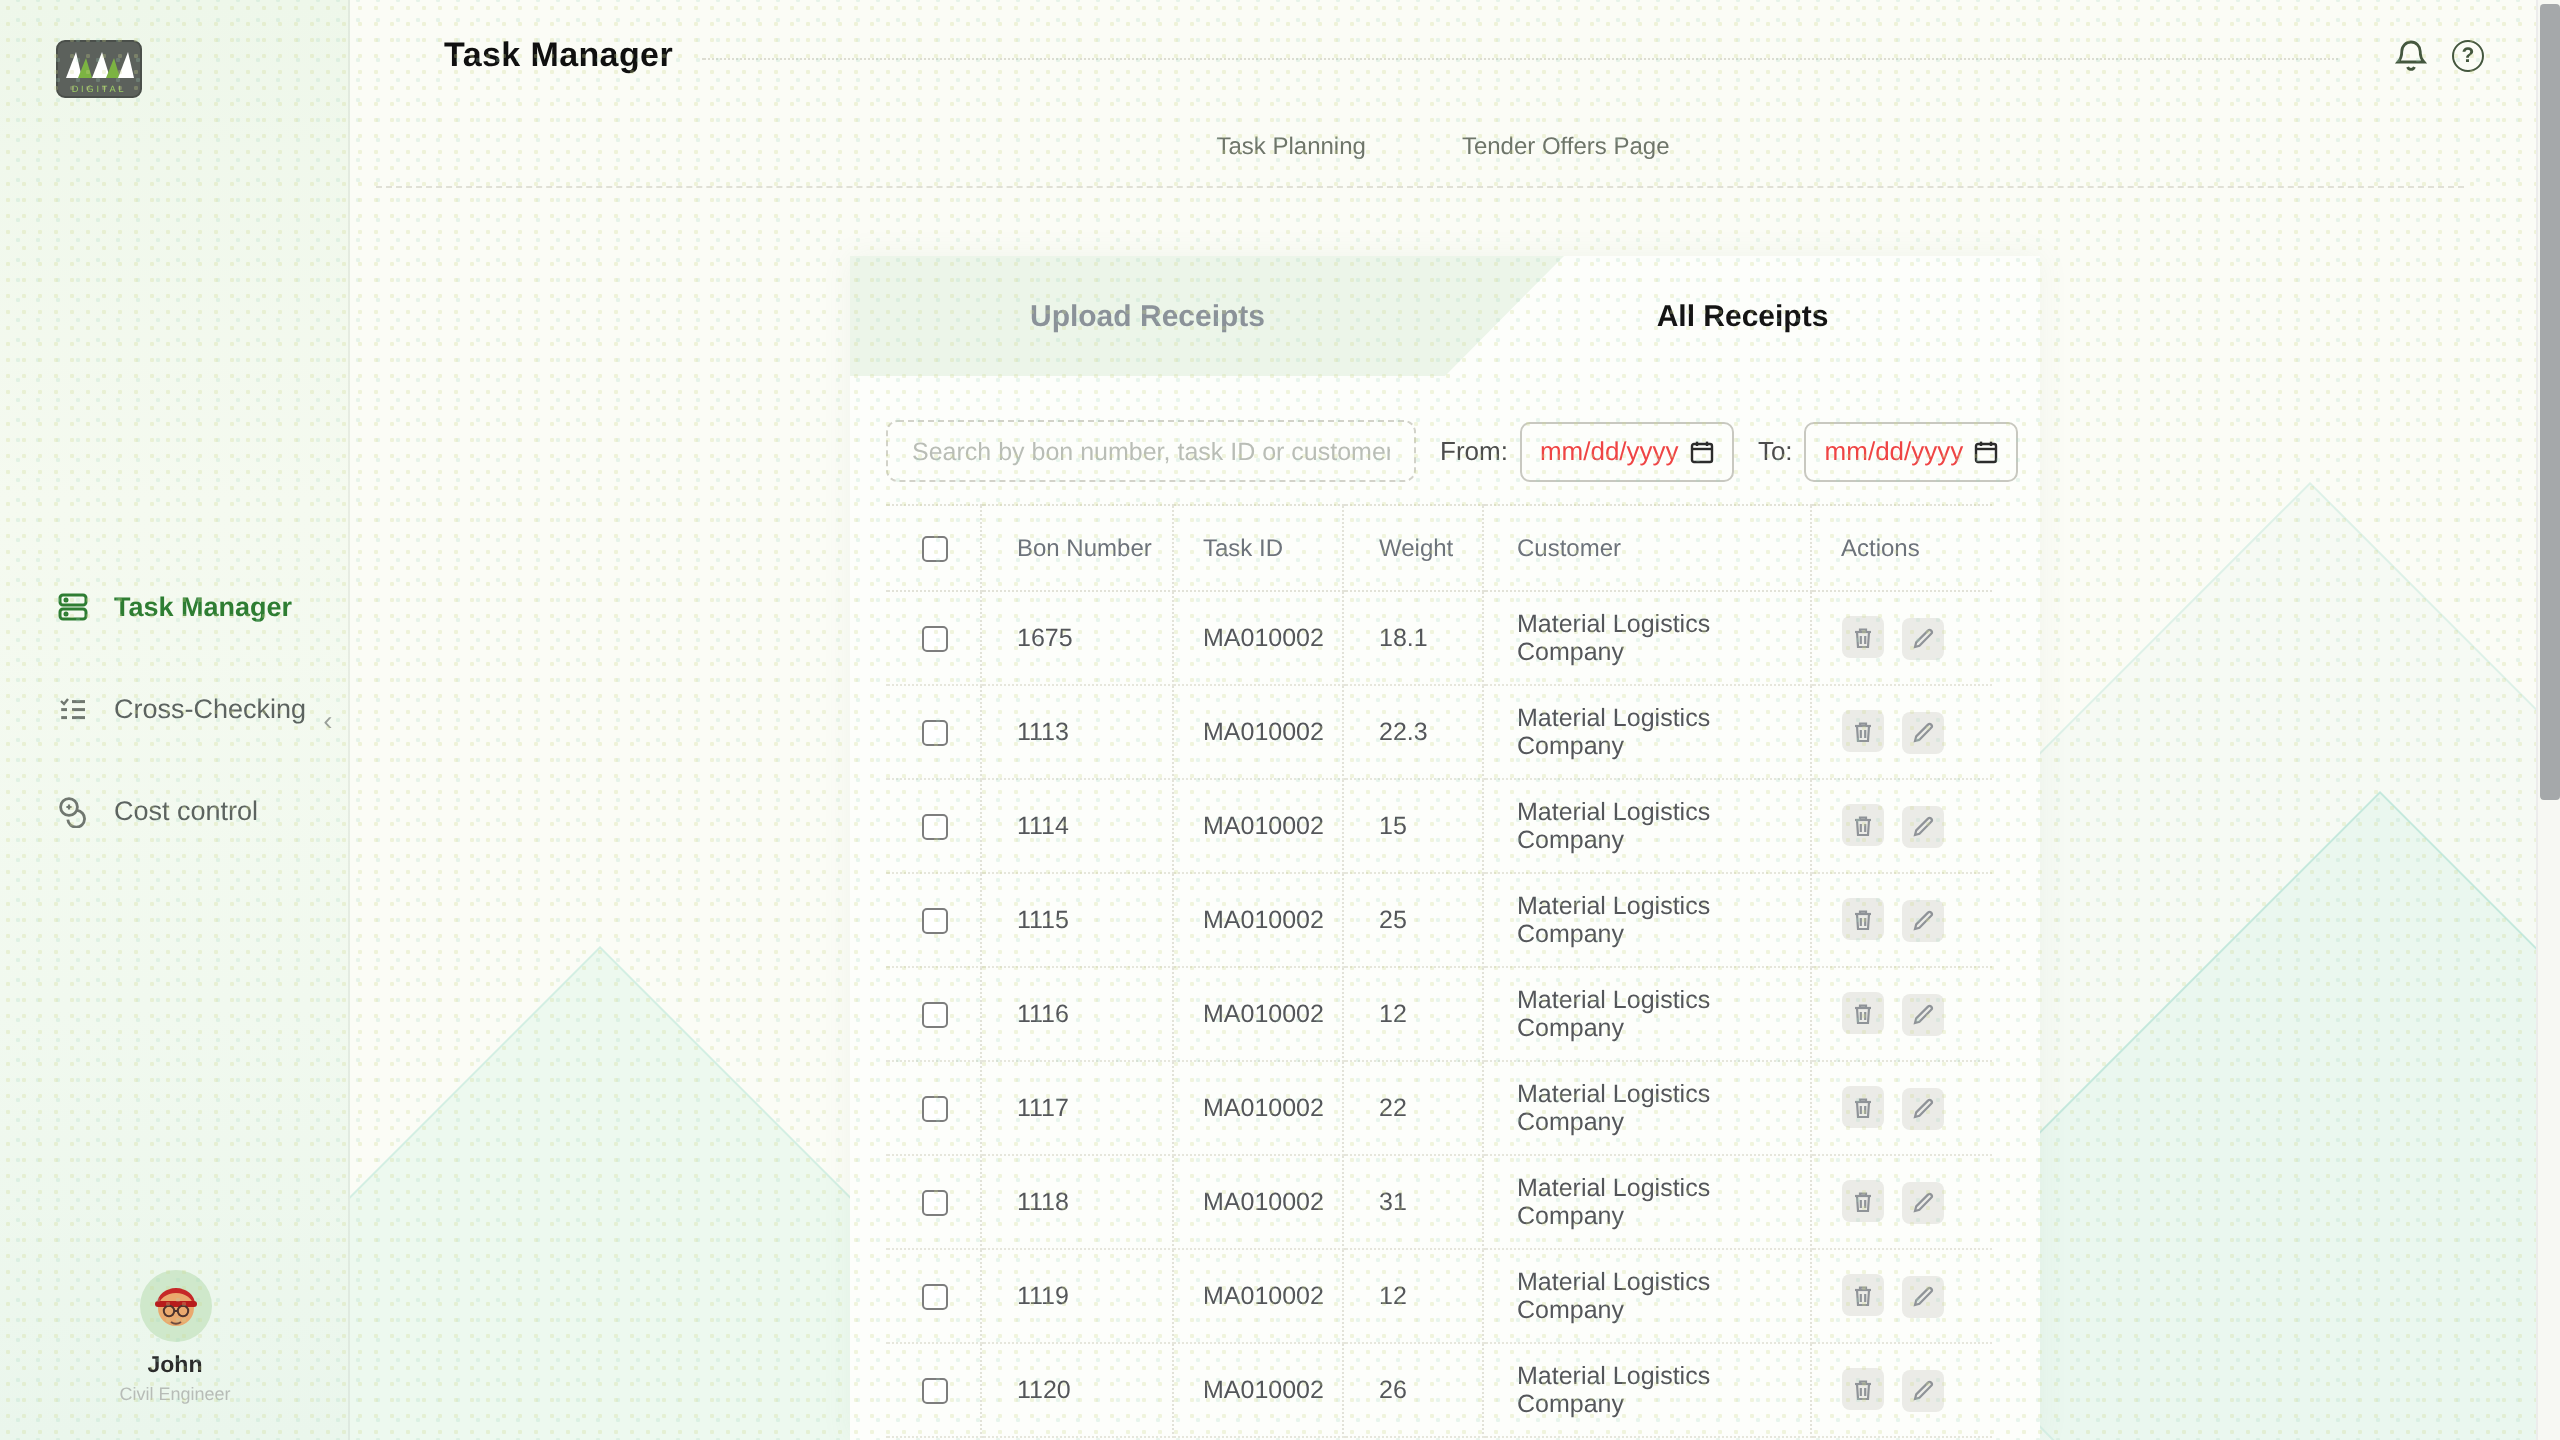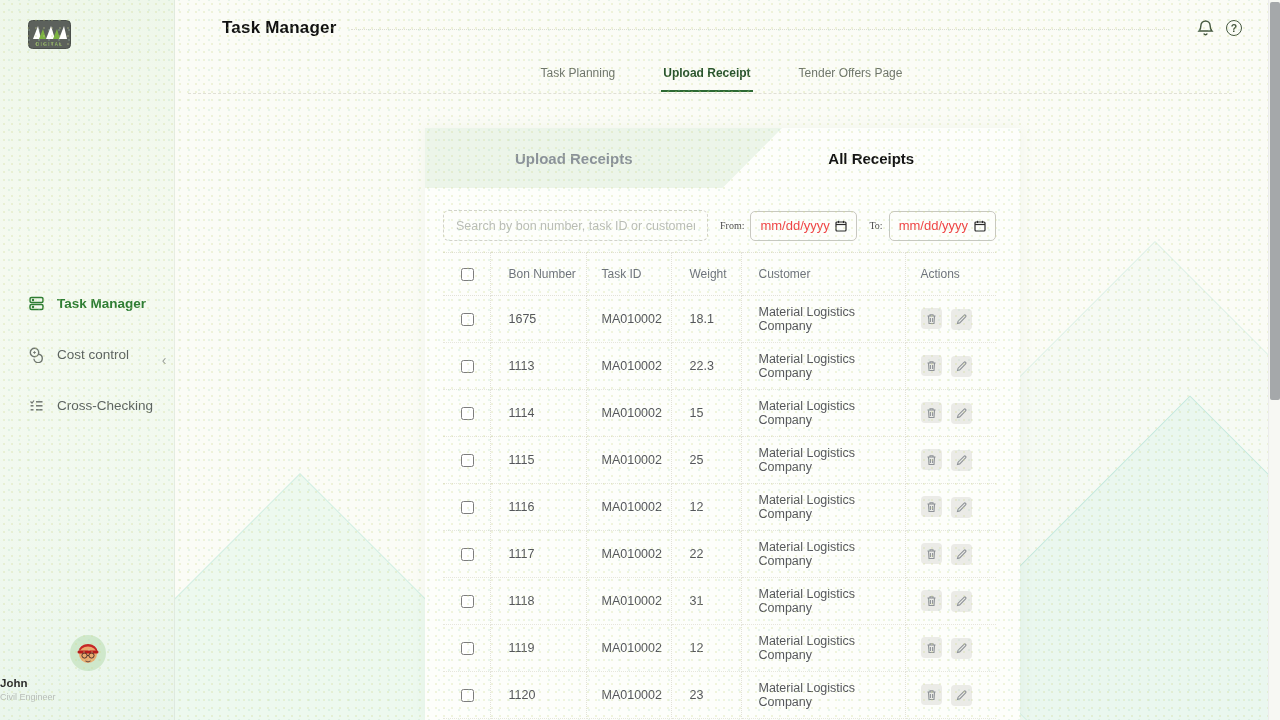--- a/index.html
+++ b/index.html
@@ -33,21 +33,21 @@
   }
   .logo { position:absolute; left:28px; top:20px; width:43px; height:32px; cursor:pointer; }
   .logo svg { display:block; }
   .nav { position:absolute; left:0; top:278px; width:100%; }
   .nav-item { display:flex; align-items:center; height:51px; padding-left:28px; cursor:pointer;
               color:#5c6360; font-size:13.5px; }
   .nav-item .nicon { width:17px; height:17px; margin-right:12px; flex:0 0 17px; }
   .nav-item.active { color:#2e7d32; font-weight:bold; }
   .collapse-handle { position:absolute; left:156px; top:350px; width:16px; height:20px;
                      color:#9aa09a; font-size:14px; line-height:20px; text-align:center; cursor:pointer; z-index:3; }
-  .user { position:absolute; left:0; bottom:18px; width:175px; cursor:pointer; }
+  .user { position:absolute; left:0; bottom:18px; width:175px; text-align:center; cursor:pointer; }
   .avatar { width:36px; height:36px; border-radius:50%; background:#cfe8cb; margin:0 auto 6px;
             display:flex; align-items:center; justify-content:center; overflow:hidden; }
   .user-name { font-size:11.5px; font-weight:bold; color:#2b2b2b; }
   .user-role { font-size:9px; color:#b7bcb7; margin-top:3px; }
 
   
   .main { position:absolute; left:175px; top:0; width:1093px; height:720px; z-index:1; }
 
   .header { position:absolute; left:0; top:0; width:100%; height:56px; display:flex; align-items:center; }
   .page-title { margin-left:47px; font-size:17px; font-weight:bold; color:#101010; letter-spacing:.2px; }
@@ -72,21 +72,21 @@
                      clip-path:polygon(0 0, 60% 0, 50% 100%, 0 100%); }
   .card-tab { position:absolute; top:0; height:60px; width:50%; display:flex; align-items:center;
               justify-content:center; font-size:15px; font-weight:bold; cursor:pointer; }
   .card-tab.left { left:0; color:#8b9299; }
   .card-tab.right { left:50%; color:#141414; }
 
   .filters { display:flex; align-items:center; margin:22px 0 0 18px; position:relative; z-index:1; }
   .search-input { width:265px; height:31px; border:1px dashed #d2d2c9; border-radius:6px; background:transparent;
                   padding:0 12px; font-size:12.5px; color:#444; font-family:"Liberation Sans",sans-serif; outline:none; }
   .search-input::placeholder { color:#b9bdb6; }
-  .flabel { font-size:10px; color:#4c4c4c; margin-left:12px;font-family:Liberation Serif, serif; }
+  .flabel { font-size:13px; color:#4c4c4c; margin-left:12px; }
   .datebox { display:flex; align-items:center; justify-content:space-between; width:107px; height:30px;
              border:1px solid #c8c8c0; border-radius:5px; margin-left:6px; padding:0 9px; cursor:pointer; background:#fdfefb; }
   .datebox .dval { font-size:13px; color:#ef4444; }
   .datebox svg { flex:0 0 12px; }
 
   
   .table-wrap { margin:11px 0 0 18px; width:553px; }
   table { border-collapse:collapse; width:553px; table-layout:fixed; }
   col.c-check { width:47px; } col.c-bon { width:96px; } col.c-task { width:85px; }
   col.c-weight { width:70px; } col.c-cust { width:164px; } col.c-act { width:91px; }
@@ -138,40 +138,40 @@
           <rect x="2" y="2.5" width="13" height="5" rx="1.5"></rect>
           <rect x="2" y="9.5" width="13" height="5" rx="1.5"></rect>
           <circle cx="5" cy="5" r="0.5" fill="#2e7d32"></circle>
           <circle cx="5" cy="12" r="0.5" fill="#2e7d32"></circle>
         </svg>
       </span>
       <span>Task Manager</span>
     </div>
     <div class="nav-item">
       <span class="nicon">
-        <svg width="17" height="17" viewBox="0 0 17 17" fill="none" stroke="#707770" stroke-width="1.4">
-          <circle cx="6.5" cy="6.5" r="4.2"></circle>
-          <path d="M10.5 8.2 a4.2 4.2 0 1 1 -4.6 4.6"></path>
-          <path d="M5.2 6.5 h2.6 M6.5 5.2 v2.6" stroke-width="1.1"></path>
-        </svg>
-      </span>
-      <span>Cost control</span>
-    </div>
-    <div class="nav-item">
-      <span class="nicon">
         <svg width="17" height="17" viewBox="0 0 17 17" fill="none" stroke="#707770" stroke-width="1.5">
           <path d="M2.5 4.5 L4 6 L6 3.5" stroke-width="1.2"></path>
           <line x1="8" y1="4.8" x2="14.5" y2="4.8"></line>
           <line x1="8" y1="8.8" x2="14.5" y2="8.8"></line>
           <line x1="8" y1="12.8" x2="14.5" y2="12.8"></line>
           <line x1="2.6" y1="8.8" x2="5.5" y2="8.8"></line>
           <line x1="2.6" y1="12.8" x2="5.5" y2="12.8"></line>
         </svg>
       </span>
       <span>Cross-Checking</span>
+    </div>
+    <div class="nav-item">
+      <span class="nicon">
+        <svg width="17" height="17" viewBox="0 0 17 17" fill="none" stroke="#707770" stroke-width="1.4">
+          <circle cx="6.5" cy="6.5" r="4.2"></circle>
+          <path d="M10.5 8.2 a4.2 4.2 0 1 1 -4.6 4.6"></path>
+          <path d="M5.2 6.5 h2.6 M6.5 5.2 v2.6" stroke-width="1.1"></path>
+        </svg>
+      </span>
+      <span>Cost control</span>
     </div>
   </div>
 
   <div class="user">
     <div class="avatar">
       <svg width="30" height="30" viewBox="0 0 30 30">
         <circle cx="15" cy="16" r="9" fill="#eaa96e"></circle>
         <path d="M5.5 14 a9.5 8 0 0 1 19 0 l-1 1 a8.5 6.5 0 0 0 -17 0 z" fill="#c62828"></path>
         <rect x="4.5" y="12.5" width="21" height="3" rx="1.5" fill="#b71c1c"></rect>
         <circle cx="11.5" cy="17.5" r="2.6" fill="none" stroke="#4e342e" stroke-width="1"></circle>
@@ -200,21 +200,20 @@
     </div>
     <div class="hicon help">
       <div class="help-circle">
           <span>?</span>
         </div>
     </div>
   </div>
 
   <div class="tabs">
     <div class="tab">Task Planning</div>
-    <div class="tab active">Upload Receipt</div>
     <div class="tab">Tender Offers Page</div>
   </div>
   <div class="tabs-line"></div>
 
   <div class="card">
     <div class="card-tabs">
       <div class="tint"></div>
       <div class="card-tab right">All Receipts</div>
       <div class="card-tab left">Upload Receipts</div>
     </div>
@@ -473,21 +472,21 @@
       </button>
     </td>
   </tr>
 
   <tr>
     <td class="col-check">
                 <input type="checkbox" style="">
               </td>
     <td class="col-bon">1120</td>
     <td class="col-task">MA010002</td>
-    <td class="col-weight">23</td>
+    <td class="col-weight">26</td>
     <td class="col-cust">Material Logistics Company</td>
     <td class="col-act">
       <button class="act-btn">
         <svg width="11" height="12" viewBox="0 0 11 12" fill="none" stroke="#8f9398" stroke-width="1.1">
           <path d="M1.5 3 h8"></path>
                     <path d="M4 3 V1.8 h3 V3"></path>
           <path d="M2.5 3 l.5 7.5 h5 l.5-7.5"></path>
           <line x1="4.4" y1="5" x2="4.4" y2="9"></line>
                     <line x1="6.6" y1="5" x2="6.6" y2="9"></line>
         </svg>

